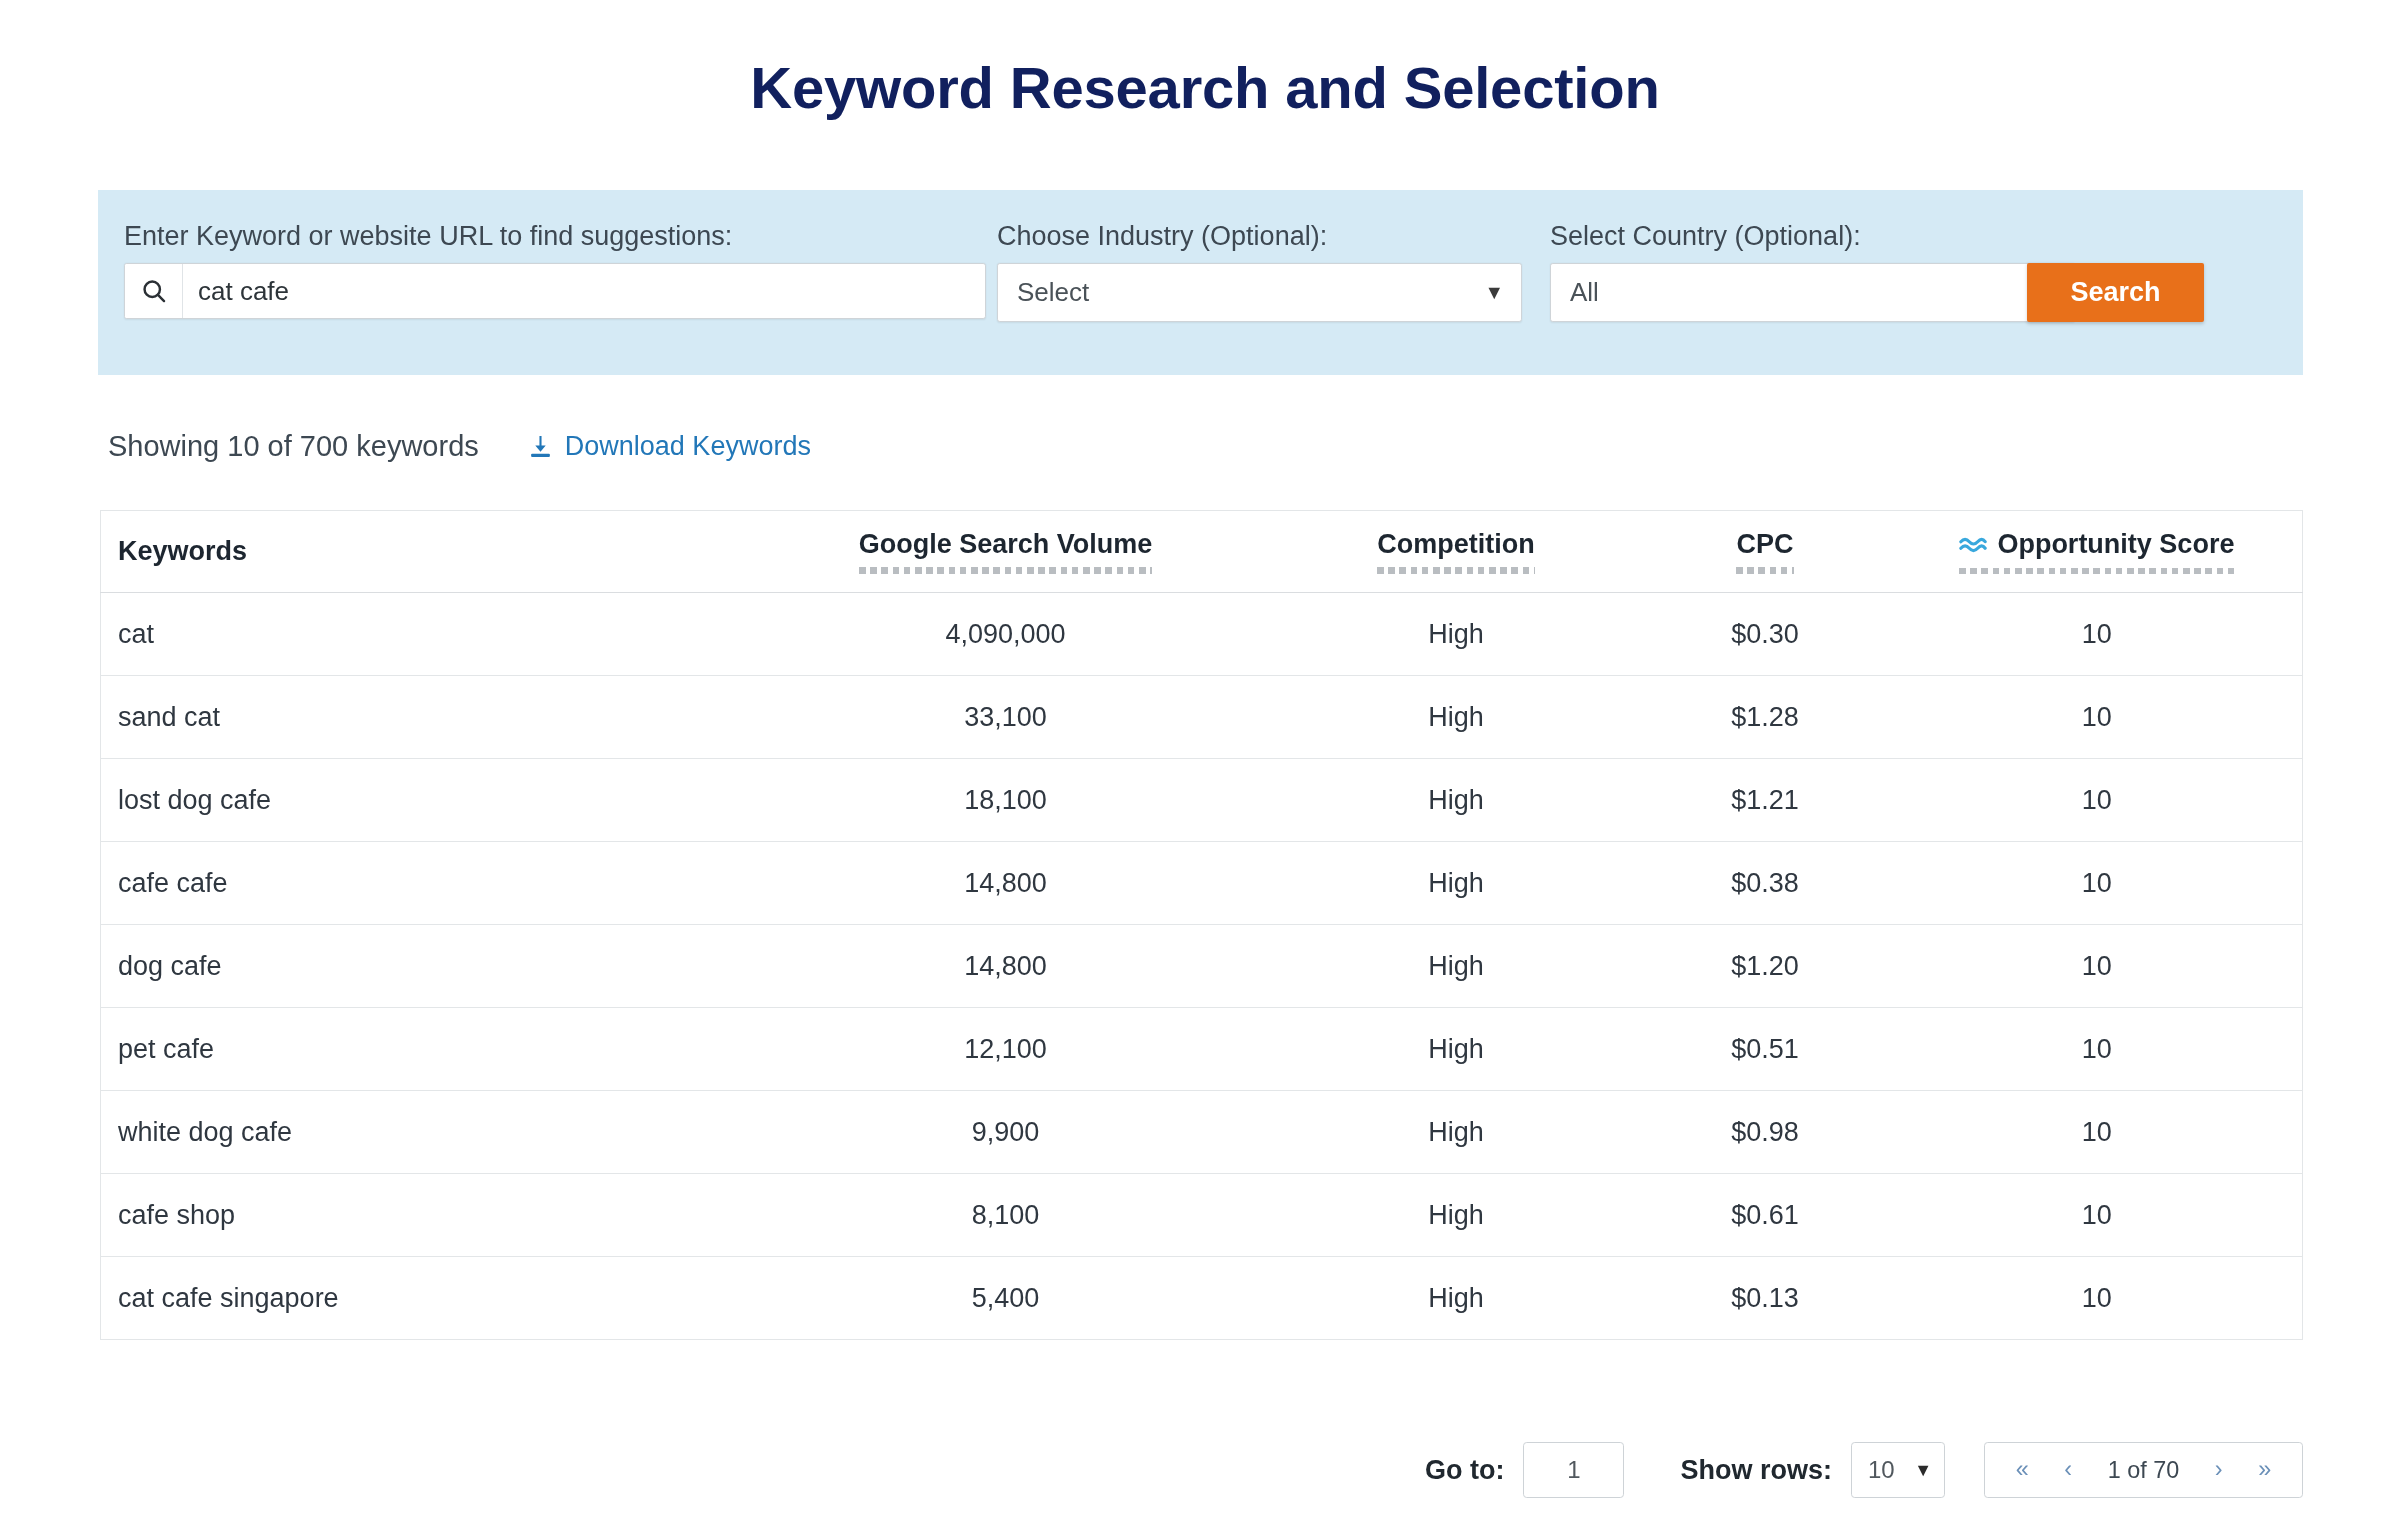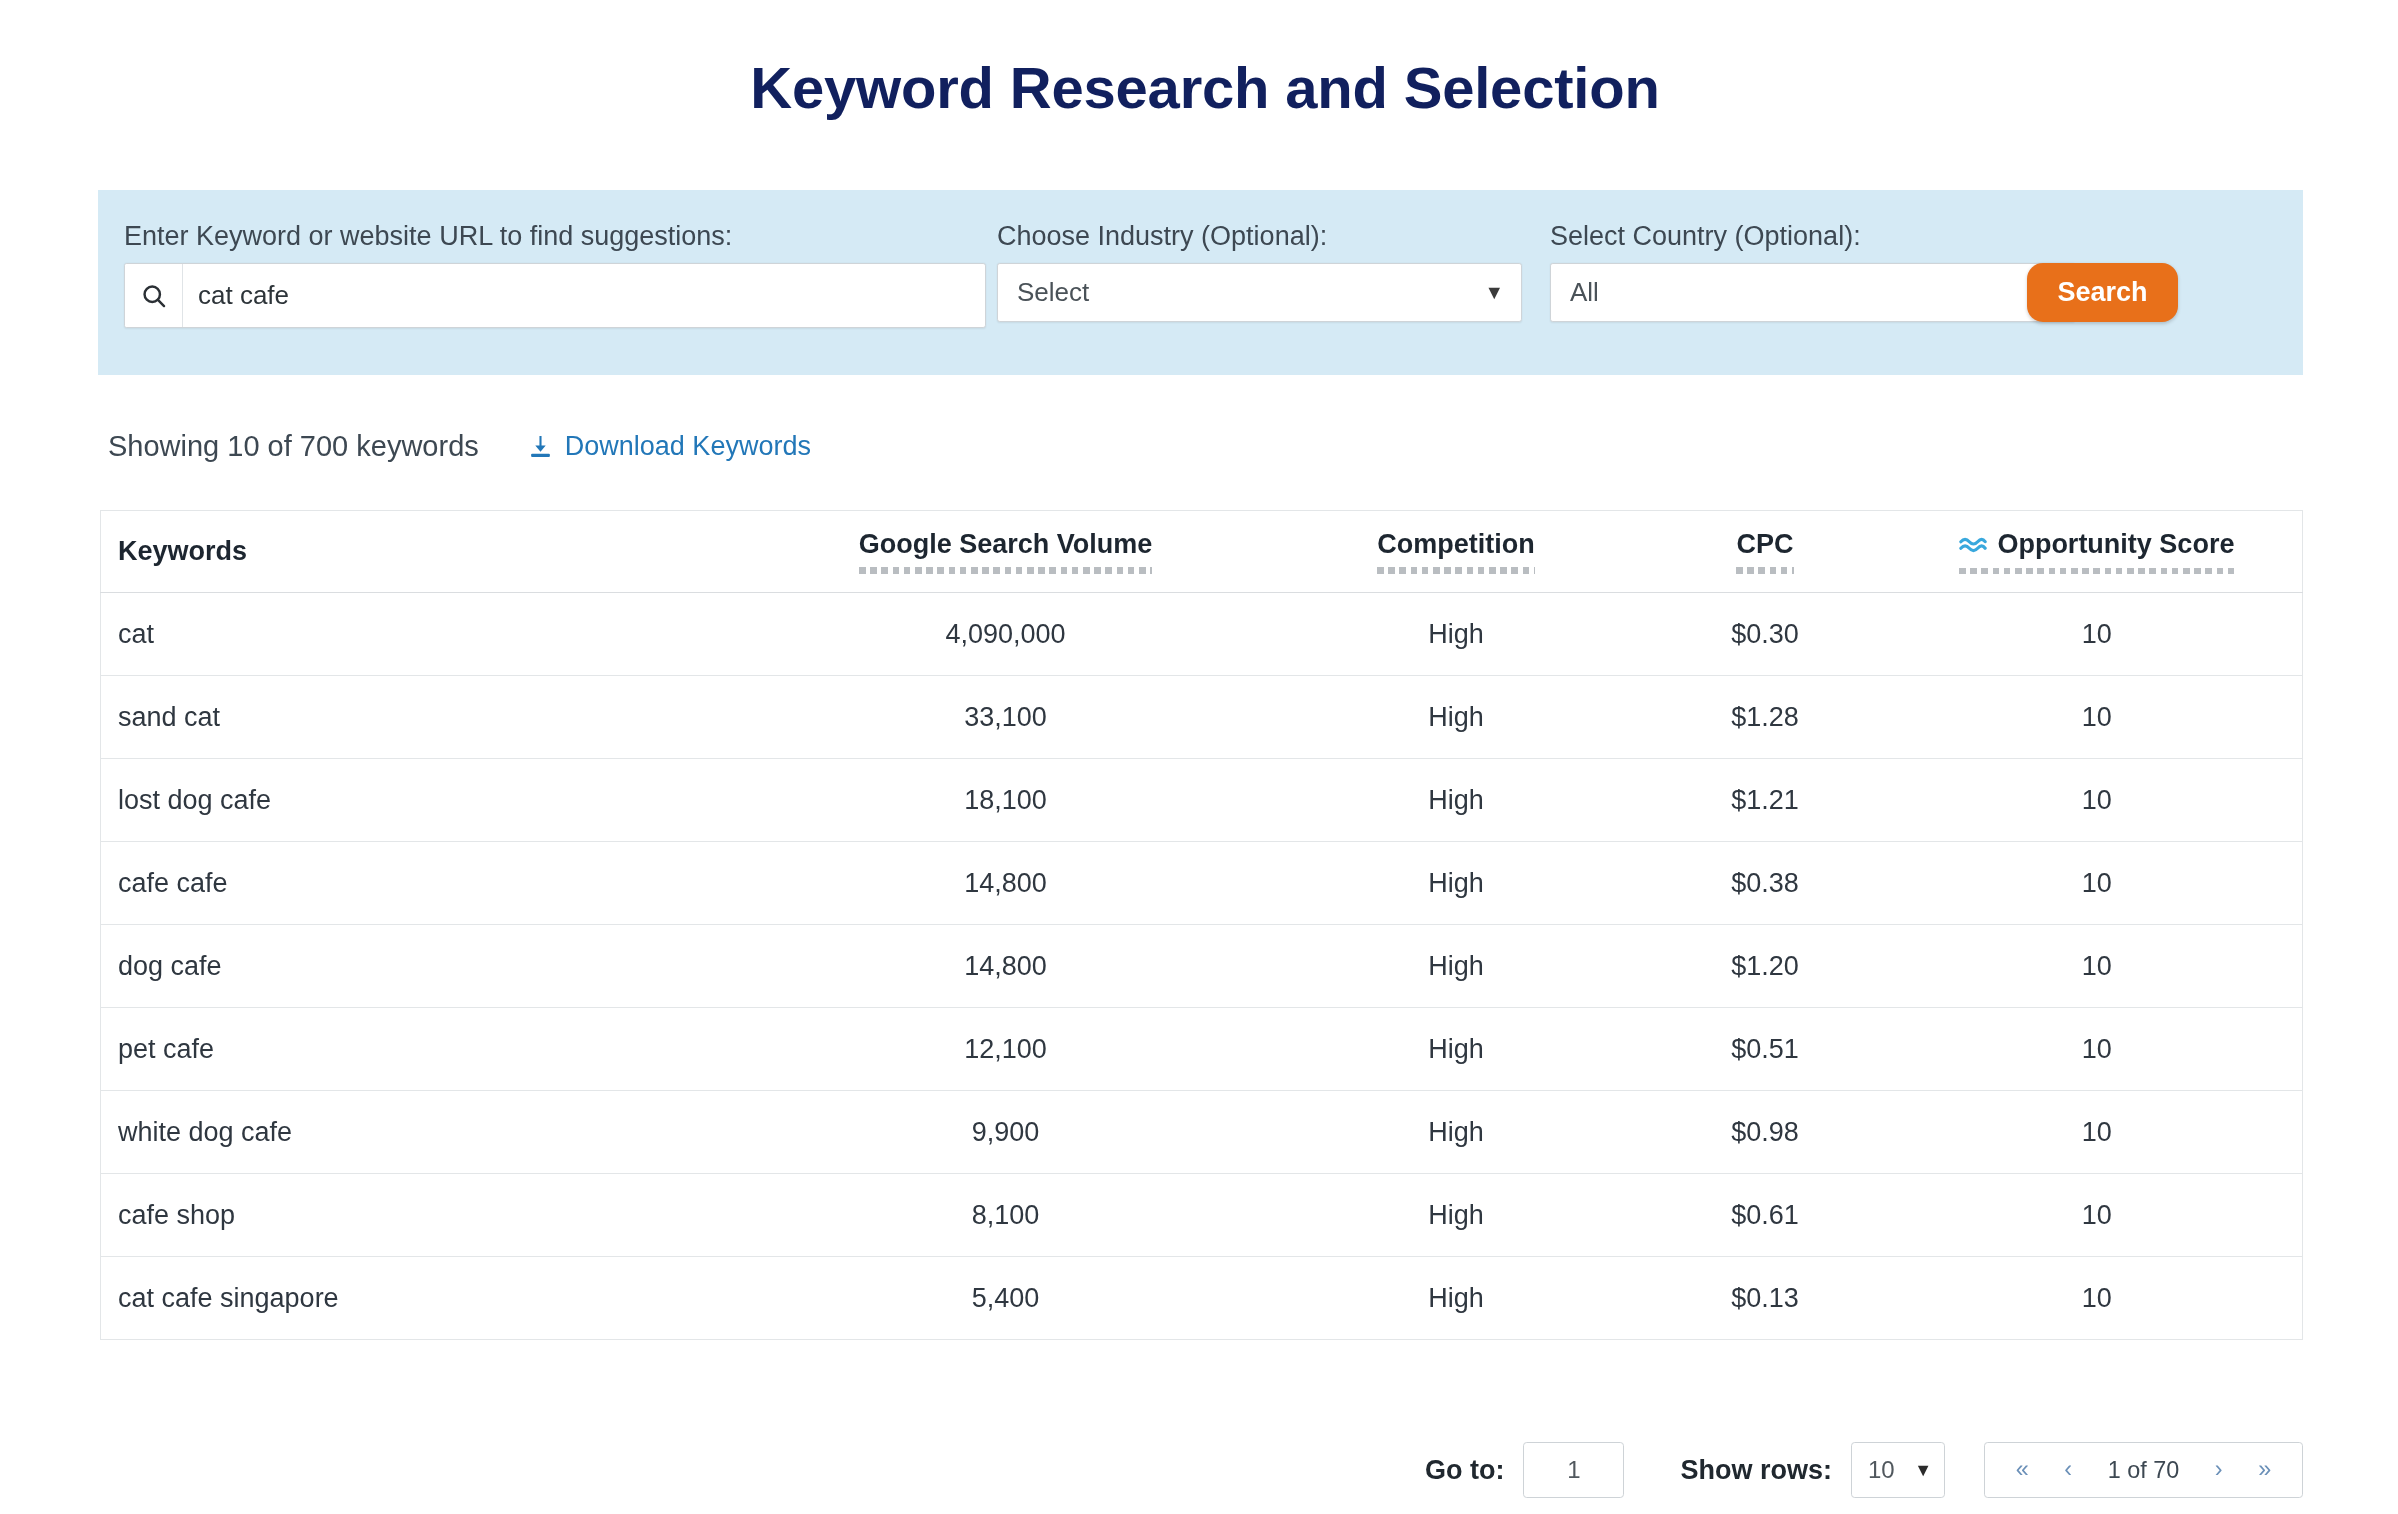--- a/index.html
+++ b/index.html
@@ -37,21 +37,21 @@
     font-size: 27px;
     color: #3d4852;
     white-space: nowrap;
     position: absolute;
     top: 31px;
   }
   .field-control { position: absolute; top: 73px; }
 
   .kw-group {
     display: flex;
-    width: 862px; height: 65px;
+    width: 862px; height: 56px;
     background: #ffffff;
     border: 0.9px solid #cfd4d8;
     border-radius: 2.8px;
     box-shadow: 0 0.9px 1.9px rgba(0,0,0,0.07);
     overflow: hidden;
   }
   .kw-icon-box {
     width: 58px;
     display: flex; align-items: center; justify-content: center;
     border-right: 0.9px solid #e0e4e7;
@@ -84,26 +84,26 @@
   .select-box .caret {
     position: absolute; right: 17px; top: 50%;
     transform: translateY(-50%);
     font-size: 19.7px; color: #3b3b3b;
     line-height: 1;
   }
 
   .search-btn {
     position: absolute;
     left: 2027px; top: 263px;
-    width: 151px; height: 59px;
+    width: 177px; height: 59px;
     background: #e8701a;
     color: #ffffff;
     font-size: 27px;
     font-weight: 700;
-    border: 0; border-radius: 16px;
+    border: 0; border-radius: 2px;
     cursor: pointer;
     font-family: "Liberation Sans", sans-serif;
     box-shadow: 0 1.9px 3.7px rgba(0,0,0,0.18);
   }
 
   
   .showing-row {
     position: absolute;
     left: 108px; top: 426px;
     display: flex; align-items: center;

